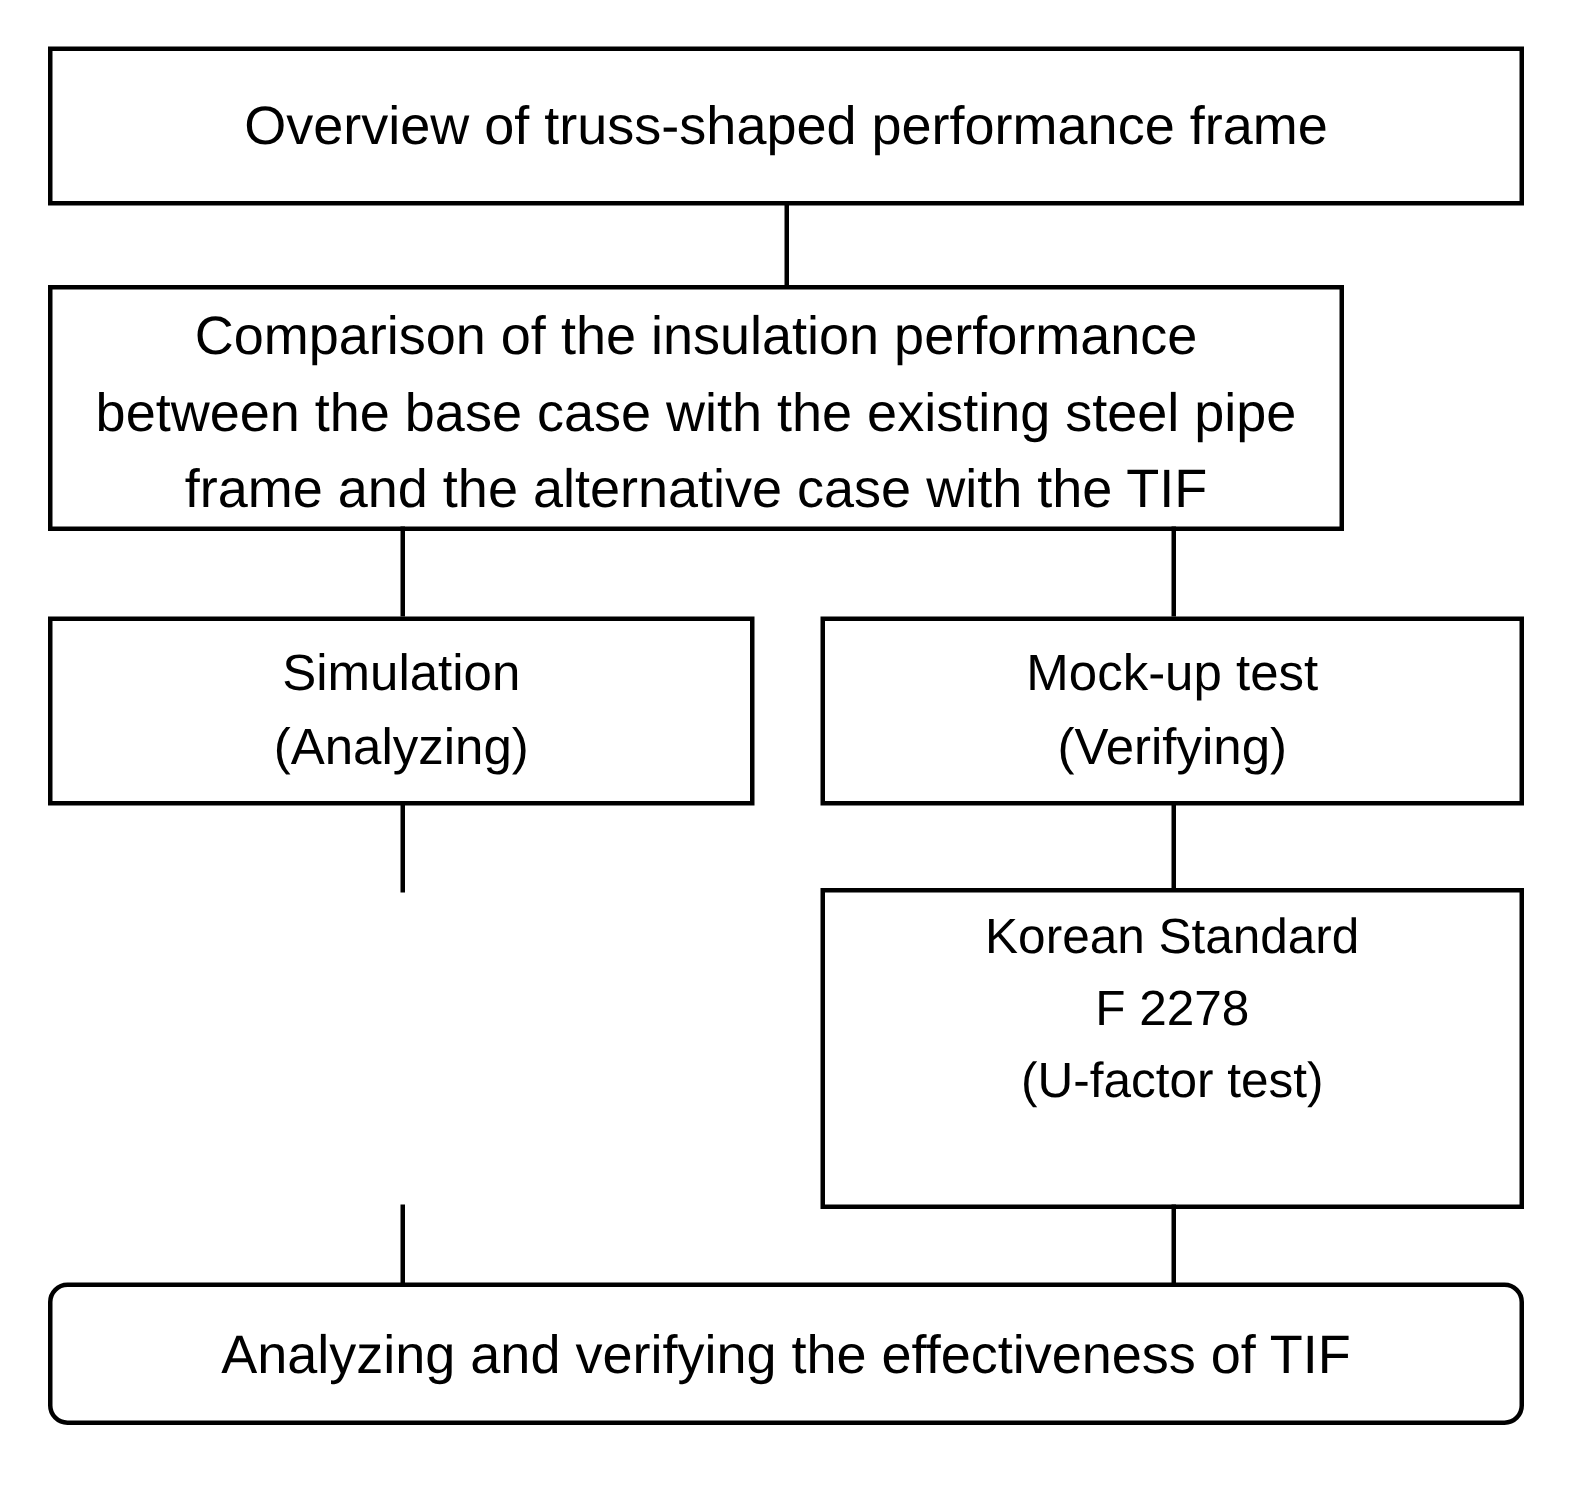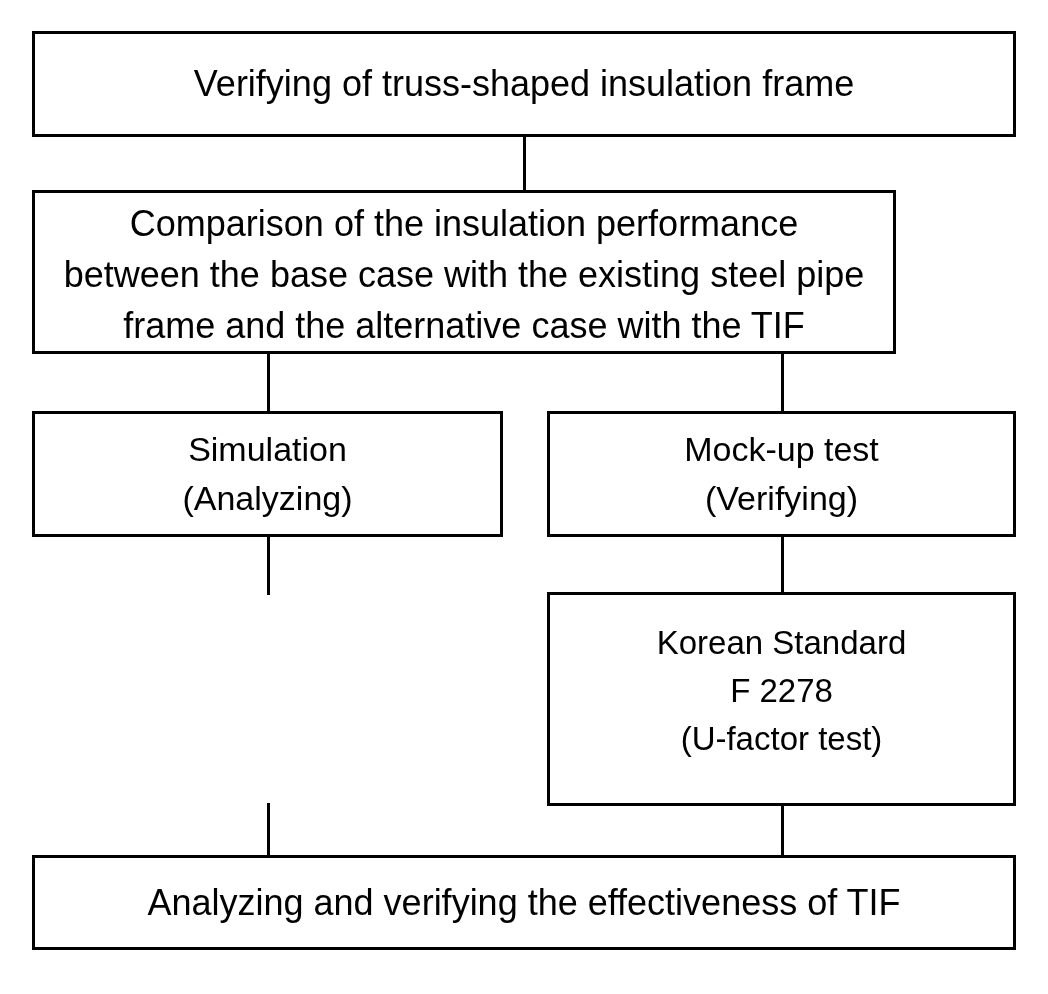--- a/index.html
+++ b/index.html
@@ -69,28 +69,29 @@
   
   #node-trisco {
     left: 32px; top: 592px; width: 471px; height: 214px;
     font-size: 33px;
   }
   #node-trisco .txt { line-height: 1.45; }
 
   #node-standard {
     left: 547px; top: 592px; width: 469px; height: 214px;
     font-size: 33px;
-    padding-top: 24px;
+    padding-top: 5px;
   }
   #node-standard .txt { line-height: 1.45; }
 
   
   #node-conclusion {
     left: 32px; top: 855px; width: 984px; height: 95px;
     font-size: 36px;
+    border-radius: 13px;
   }
   #node-conclusion .txt { line-height: 1.1; }
 
   
   .connector {
     position: absolute;
     background: #000000;
     width: 3px;
   }
   #conn-overview-comparison { left: 523px; top: 134px;  height: 59px; }
@@ -100,21 +101,21 @@
   #conn-mock-standard       { left: 781px; top: 534px;  height: 61px; }
   #conn-trisco-conclusion   { left: 267px; top: 803px;  height: 55px; }
   #conn-standard-conclusion { left: 781px; top: 803px;  height: 55px; }
 </style>
 </head>
 <body>
 
 <div id="canvas">
 
   <div class="node v-center" id="node-overview">
-    <span class="txt">Verifying of truss-shaped insulation frame</span>
+    <span class="txt">Overview of truss-shaped performance frame</span>
   </div>
 
   <div class="connector" id="conn-overview-comparison"></div>
 
   <div class="node v-center" id="node-comparison">
     <span class="txt">Comparison of the insulation performance
 between the base case with the existing steel pipe
 frame and the alternative case with the TIF</span>
   </div>
 

